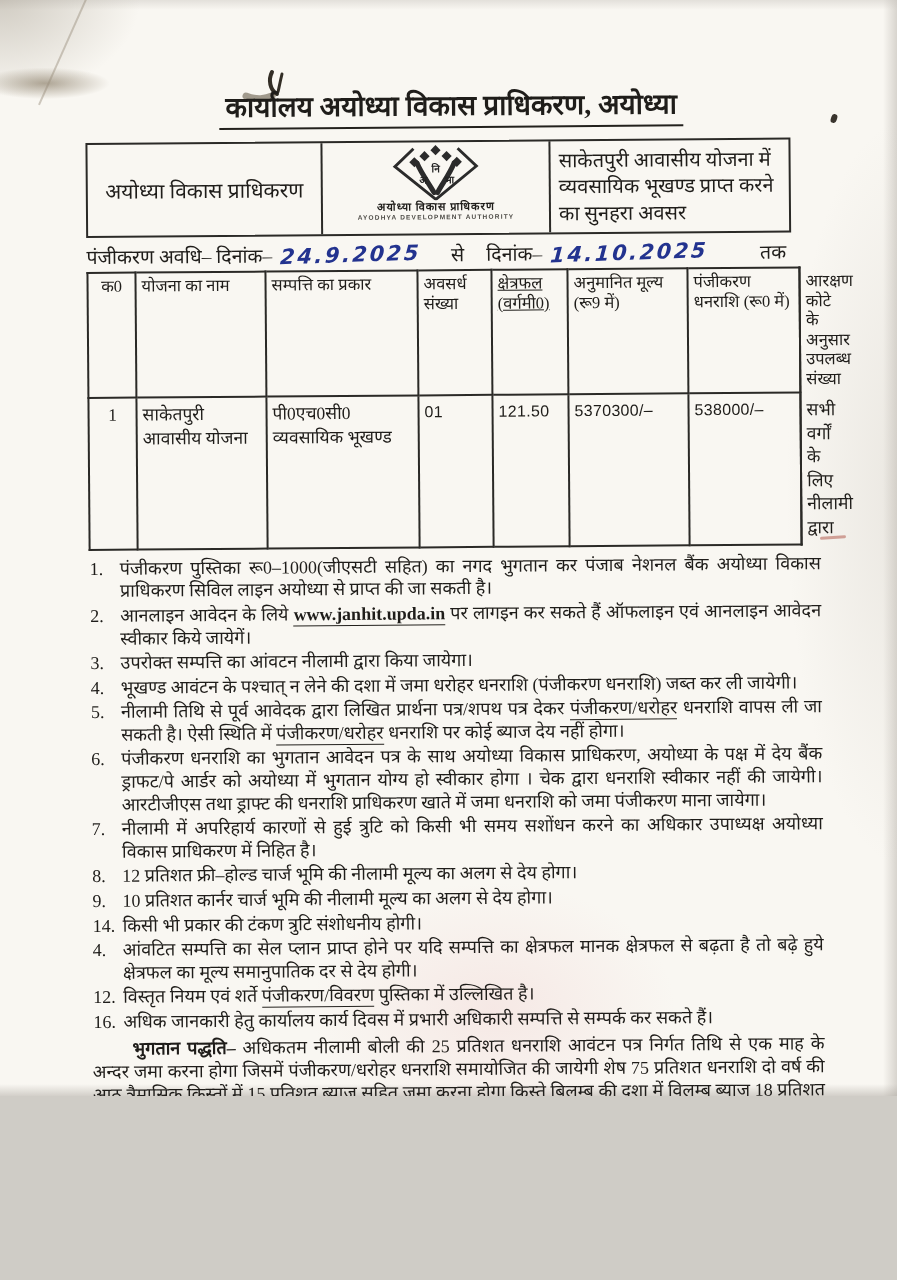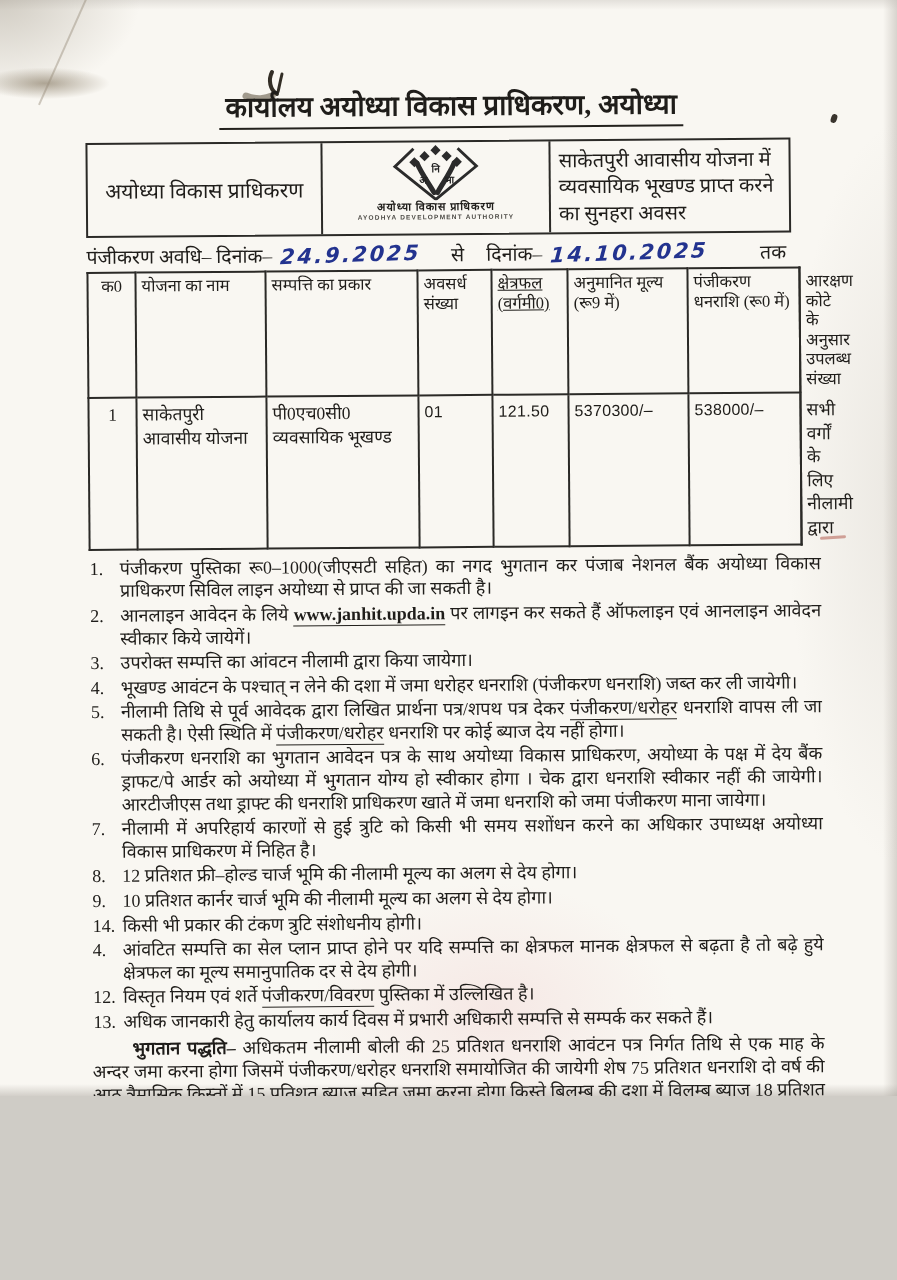--- a/index.html
+++ b/index.html
@@ -197,21 +197,21 @@
         </div>
         <div class="notice">
           <span class="n-num">4.</span>
           <span class="n-text"><span>आंवटित सम्पत्ति का सेल प्लान प्राप्त होने पर यदि सम्पत्ति का क्षेत्रफल मानक क्षेत्रफल से बढ़ता है तो बढ़े हुये क्षेत्रफल का मूल्य समानुपातिक दर से देय होगी।</span></span>
         </div>
         <div class="notice">
           <span class="n-num">12.</span>
           <span class="n-text"><span>विस्तृत नियम एवं शर्ते </span><span class="u">पंजीकरण/विवरण</span><span> पुस्तिका में उल्लिखित है।</span></span>
         </div>
         <div class="notice">
-          <span class="n-num">13.</span>
+          <span class="n-num">16.</span>
           <span class="n-text"><span>अधिक जानकारी हेतु कार्यालय कार्य दिवस में प्रभारी अधिकारी सम्पत्ति से सम्पर्क कर सकते हैं।</span></span>
         </div>
       </div>
 
     <p class="payment"><span class="pay-lead">भुगतान पद्धति–</span><span> अधिकतम नीलामी बोली की 25 प्रतिशत धनराशि आवंटन पत्र निर्गत तिथि से एक माह के अन्दर जमा करना होगा जिसमें पंजीकरण/धरोहर धनराशि समायोजित की जायेगी शेष 75 प्रतिशत धनराशि दो वर्ष की आठ त्रैमासिक किस्तों में 15 प्रतिशत ब्याज सहित जमा करना होगा किस्ते बिलम्ब की दशा में विलम्ब ब्याज 18 प्रतिशत अलग से देय होगा अधिकतम तीन किस्ते न जमा करने पर आवंटन निरस्त किया जा सकता है। आंवटी 75 प्रतिशत शेष धनराशि एकमुश्त जमा करना चाहते हैं तो आवंटन पत्र निर्गत तिथि से 90 दिनों के अन्दर एकमुश्त भुगतान कर सकता है जिस पर कोई ब्याज देय नहीं होगा।</span></p>
 
     <div class="sigs">
 
       <div class="sig sig-left">
         <svg class="sig-svg svg-left" width="64" height="48" viewBox="0 0 64 48">

